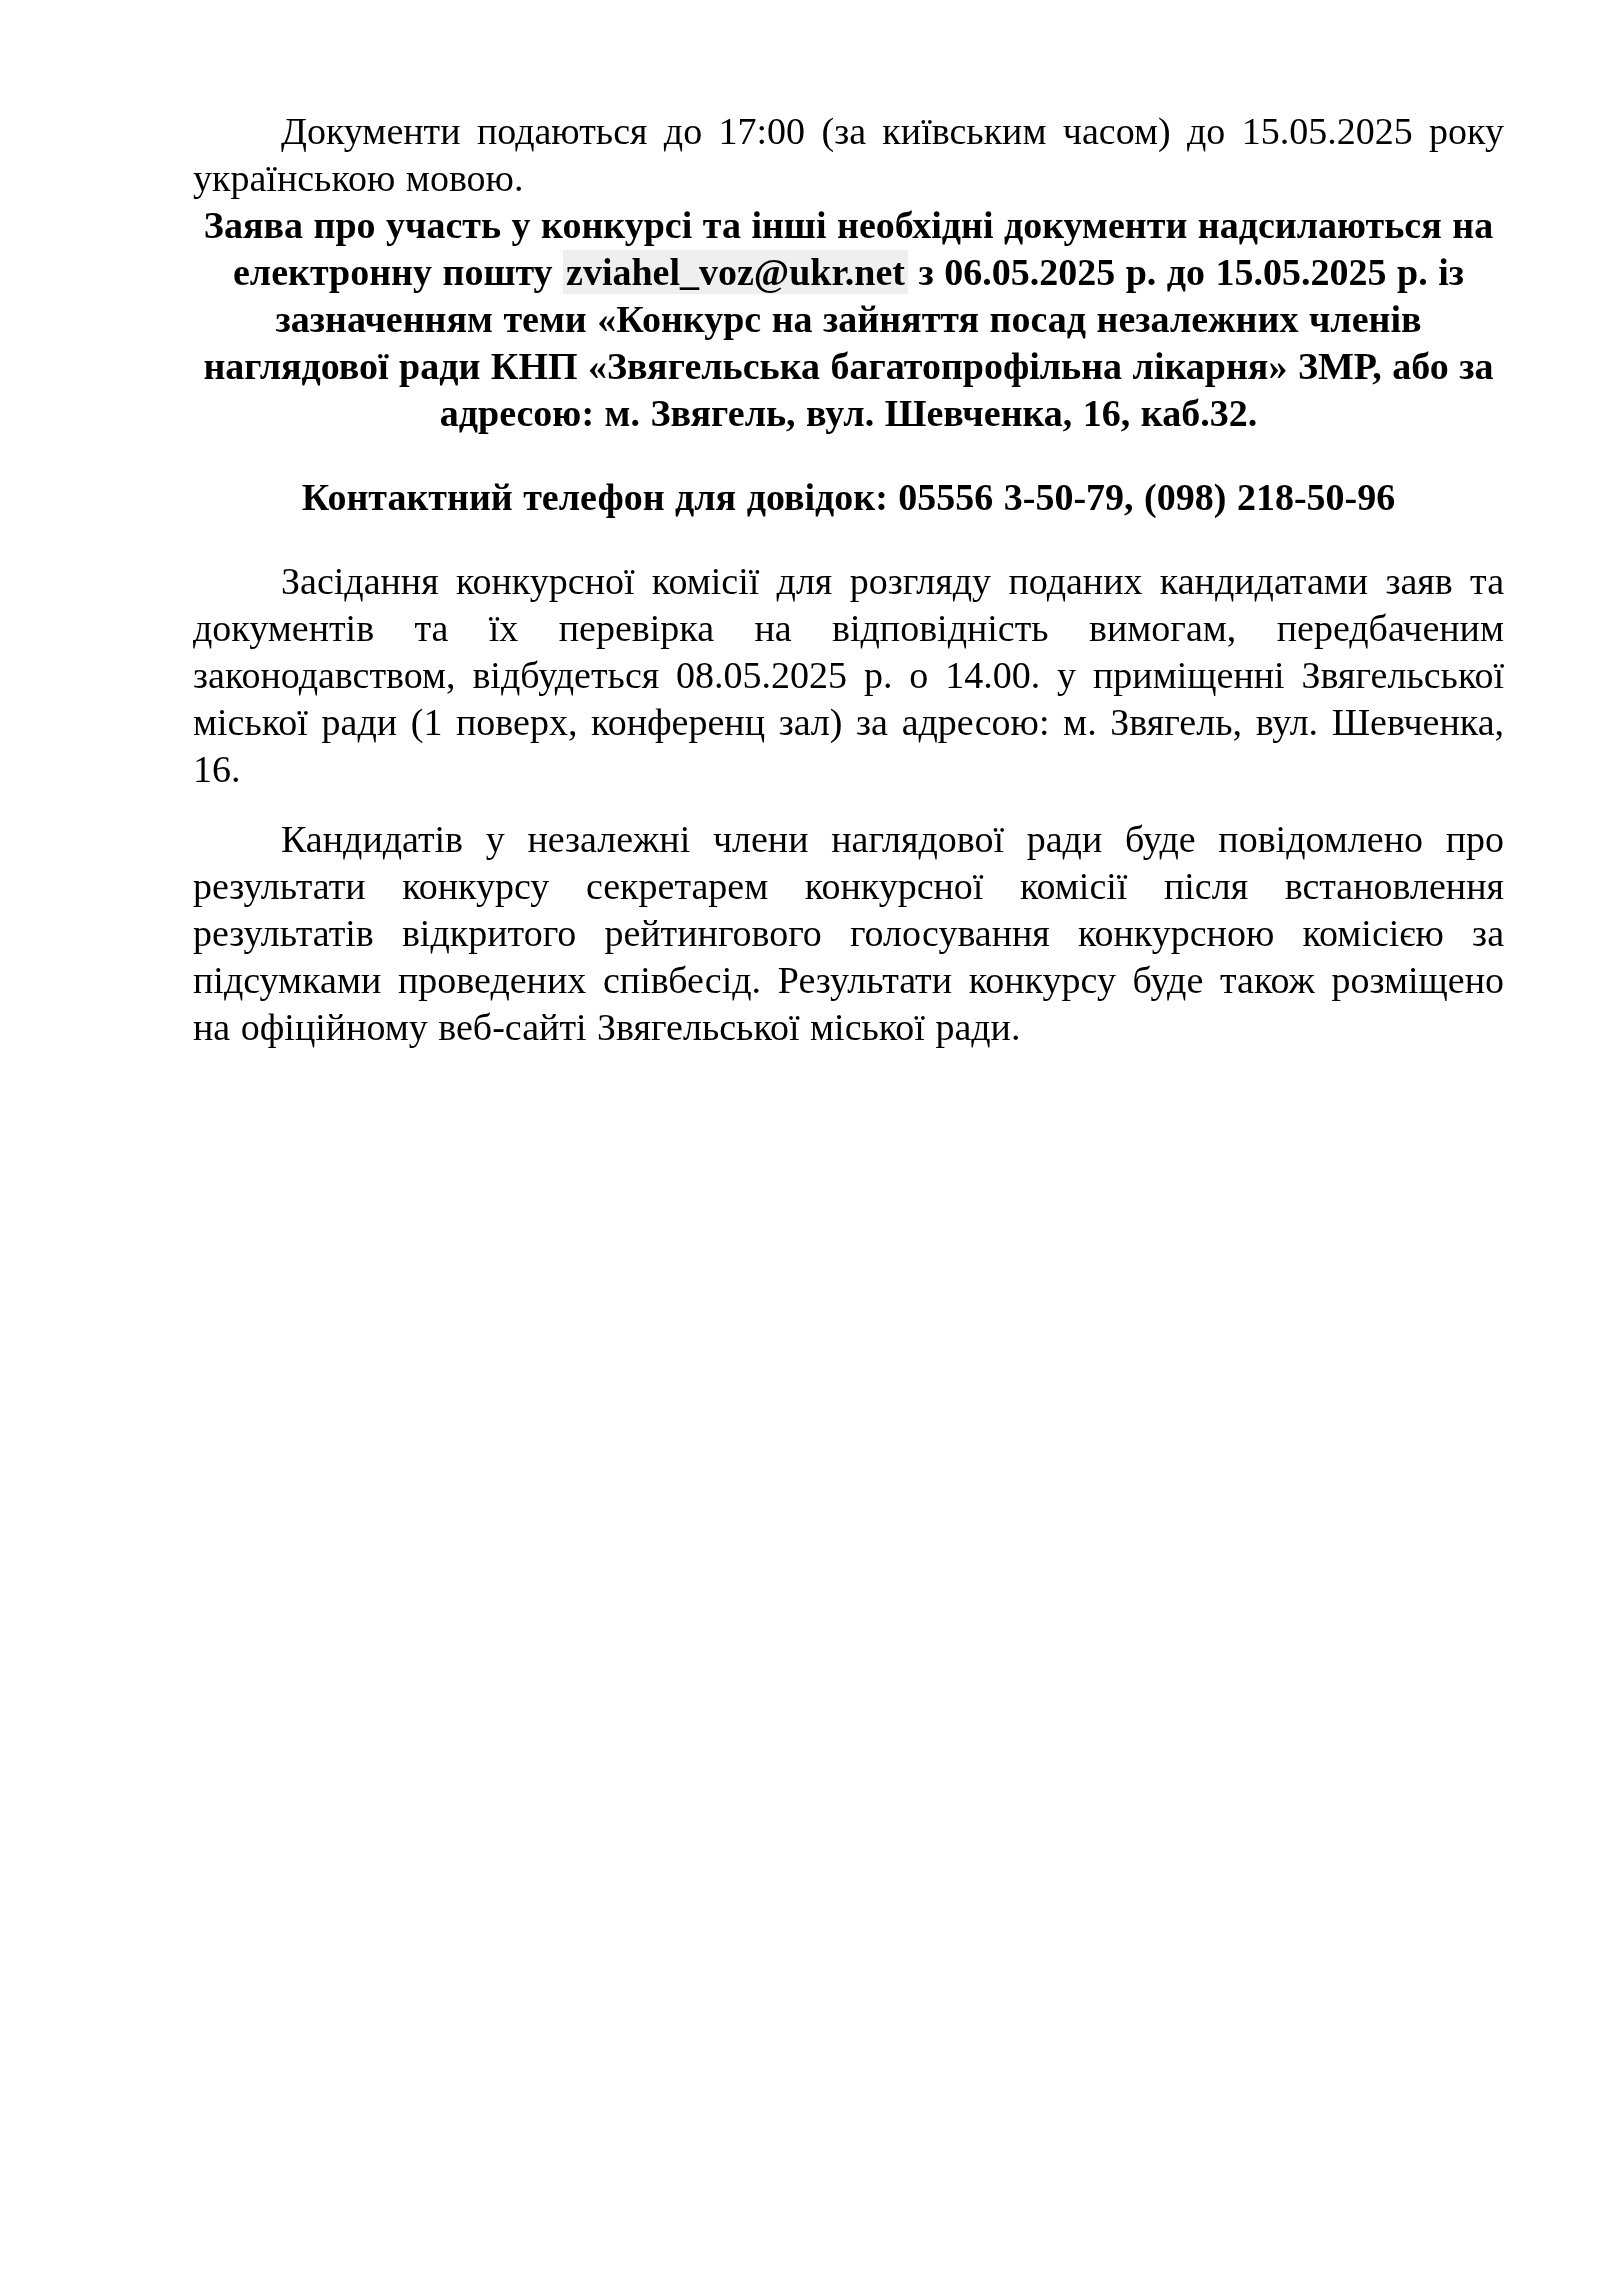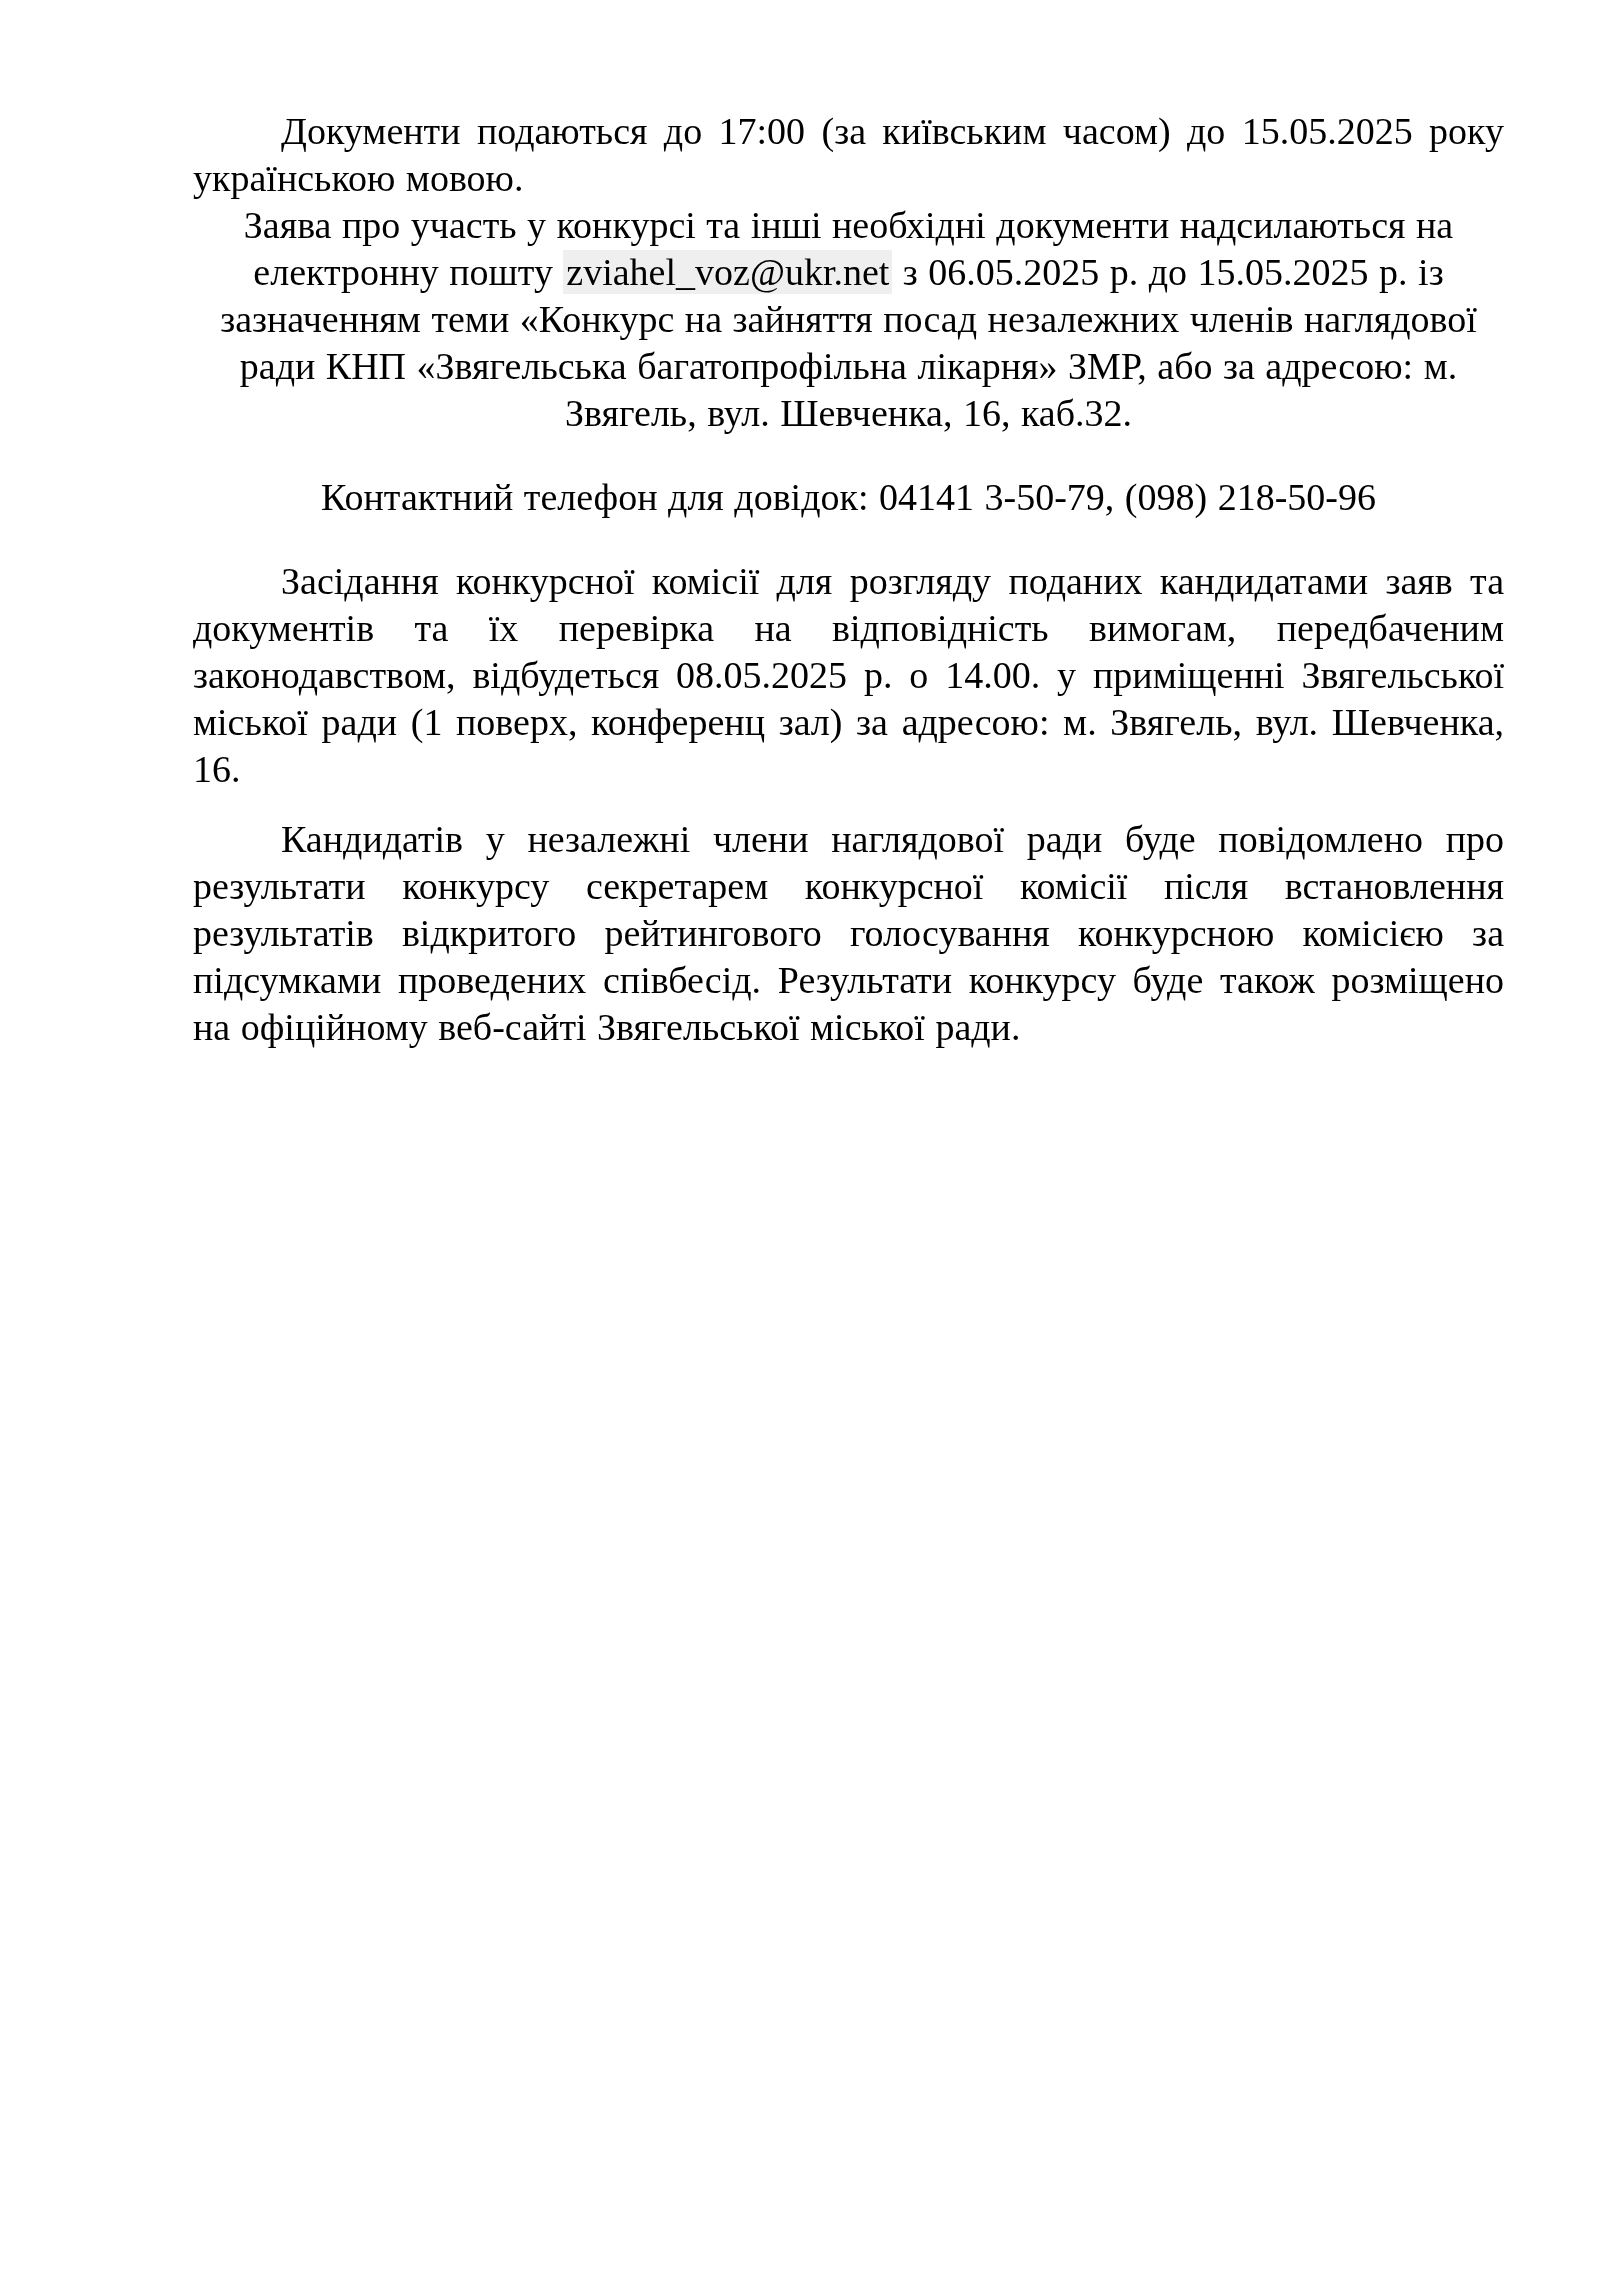--- a/index.html
+++ b/index.html
@@ -28,21 +28,21 @@
     text-align: justify;
     text-align-last: left;
   }
   .indent {
     text-indent: 88px;
   }
   .center {
     text-align: center;
   }
   .bold {
-    font-weight: normal;
+    font-weight: bold;
   }
   .contact-phone {
     margin-top: 37px;
     margin-bottom: 37px;
   }
   .results-para {
     margin-top: 23px;
   }
   .email-hl {
     background: #efefef;
@@ -51,20 +51,20 @@
 </style>
 </head>
 <body>
 
 <div class="page">
 
   <p class="para justify indent">Документи подаються до 17:00 (за київським часом) до 15.05.2025 року українською мовою.</p>
 
   <p class="para center bold"><span>Заява про участь у конкурсі та інші необхідні документи надсилаються на електронну пошту </span><span class="email-hl">zviahel_voz@ukr.net</span><span> з 06.05.2025 р. до 15.05.2025 р. із зазначенням теми «Конкурс на зайняття посад незалежних членів наглядової ради КНП «Звягельська багатопрофільна лікарня» ЗМР, або за адресою: м. Звягель, вул. Шевченка, 16, каб.32.</span></p>
 
-  <p class="para center bold contact-phone">Контактний телефон для довідок: 04141 3-50-79, (098) 218-50-96</p>
+  <p class="para center bold contact-phone">Контактний телефон для довідок: 05556 3-50-79, (098) 218-50-96</p>
 
   <p class="para justify indent">Засідання конкурсної комісії для розгляду поданих кандидатами заяв та документів та їх перевірка на відповідність вимогам, передбаченим законодавством, відбудеться 08.05.2025 р. о 14.00. у приміщенні Звягельської міської ради (1 поверх, конференц зал) за адресою: м. Звягель, вул. Шевченка, 16.</p>
 
   <p class="para justify indent results-para">Кандидатів у незалежні члени наглядової ради буде повідомлено про результати конкурсу секретарем конкурсної комісії після встановлення результатів відкритого рейтингового голосування конкурсною комісією за підсумками проведених співбесід. Результати конкурсу буде також розміщено на офіційному веб-сайті Звягельської міської ради.</p>
 
 </div>
 
 
 </body></html>

